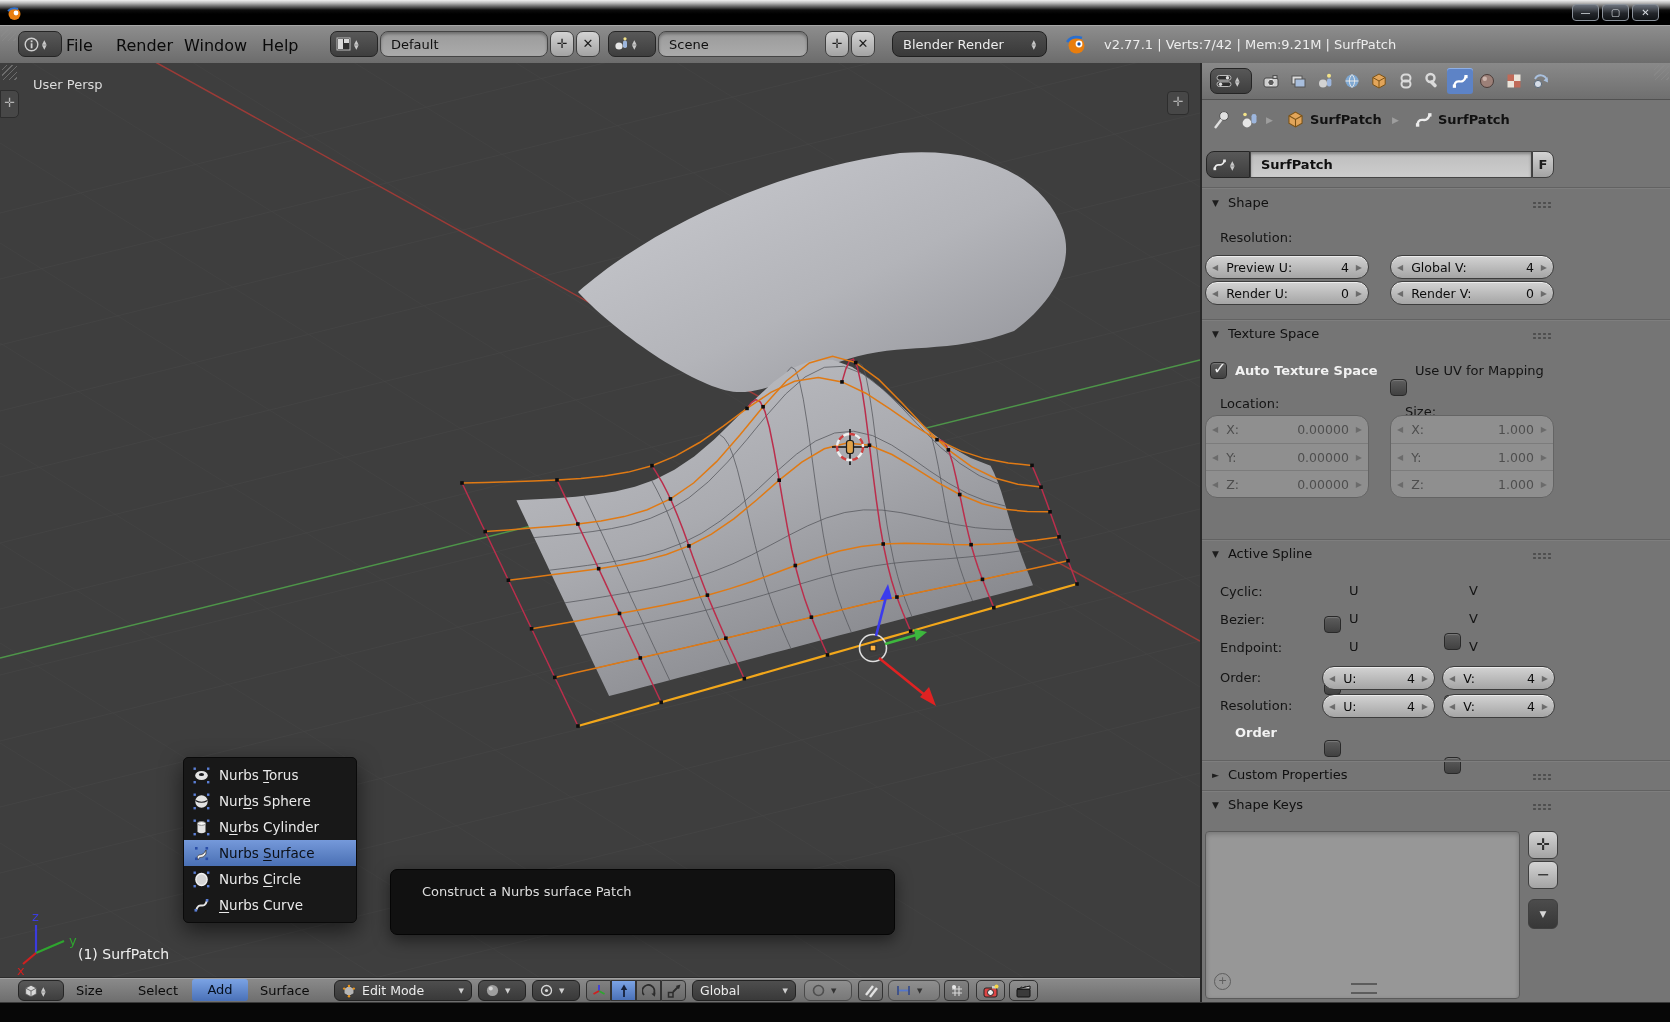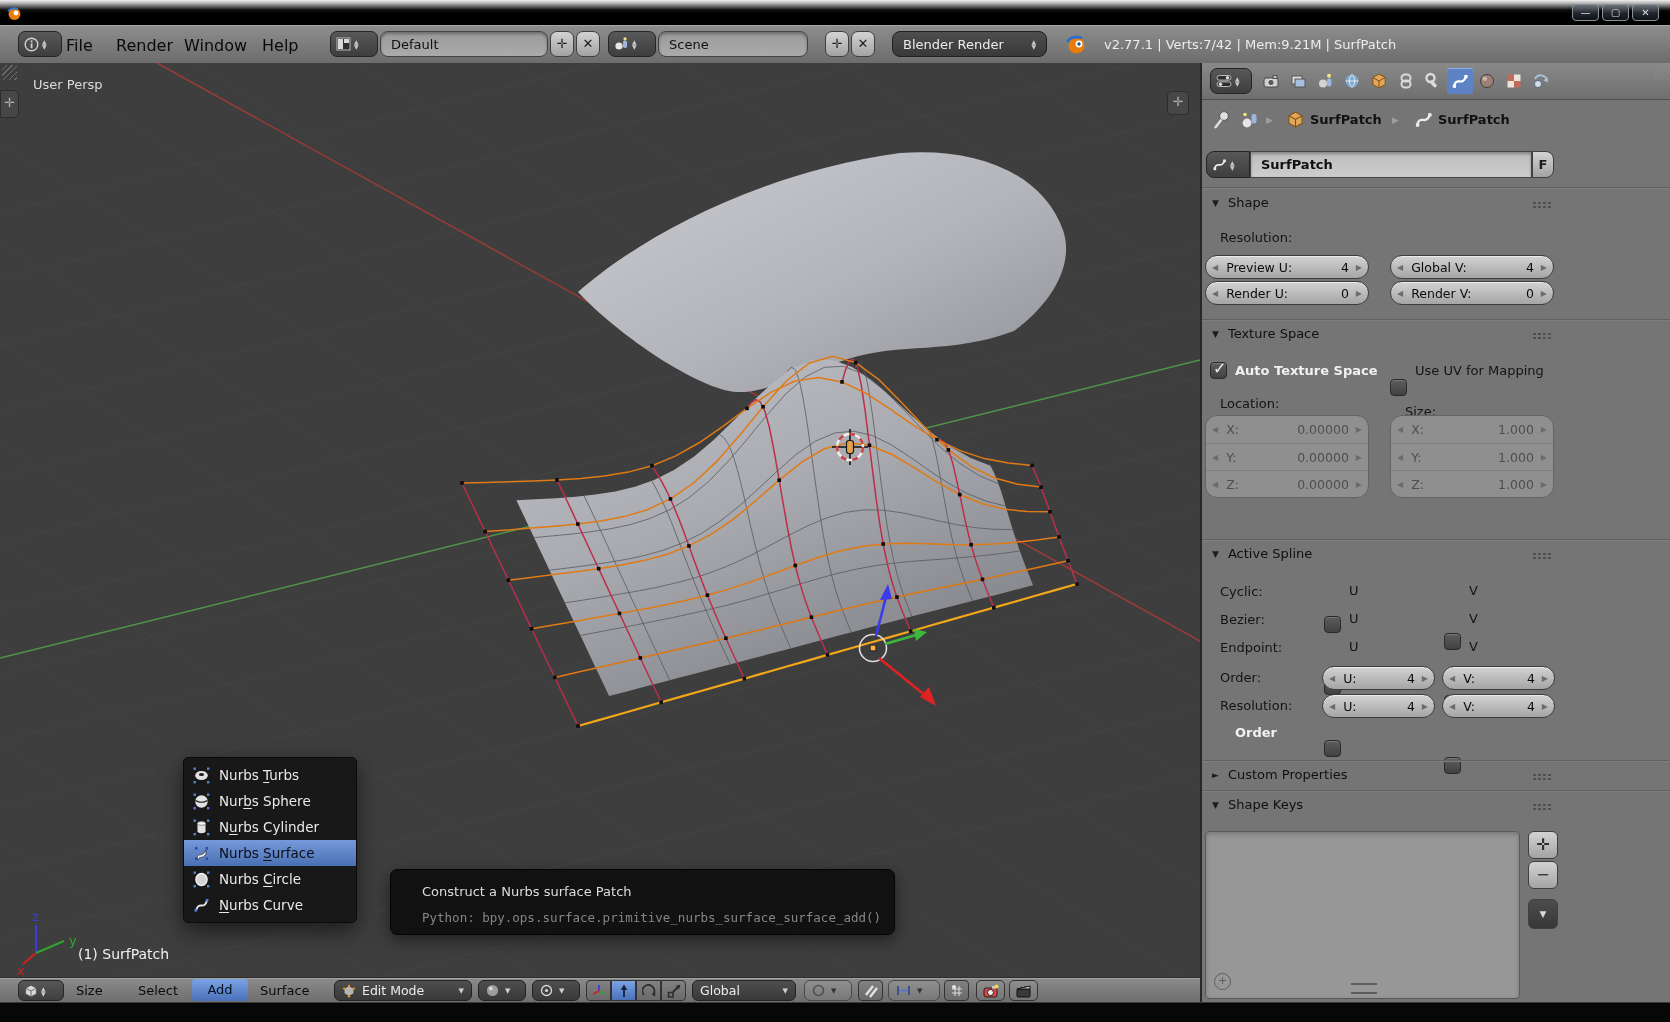--- a/index.html
+++ b/index.html
@@ -305,21 +305,21 @@
     <div class="abs addmenu">
       <div class="mitem">
         <svg width="17" height="17" viewBox="0 0 17 17">
             <ellipse cx="8.5" cy="8.5" rx="6.3" ry="4.6" fill="#e2e2e2"></ellipse>
             <ellipse cx="8.5" cy="7.6" rx="2.6" ry="1.5" fill="#17171a"></ellipse>
             <rect x="0.5" y="0.5" width="2.4" height="2.4" fill="#5b7fd6"></rect>
             <rect x="14" y="0.5" width="2.4" height="2.4" fill="#5b7fd6"></rect>
             <rect x="0.5" y="14" width="2.4" height="2.4" fill="#5b7fd6"></rect>
             <rect x="14" y="14" width="2.4" height="2.4" fill="#5b7fd6"></rect>
           </svg>
-        <span><span>Nurbs </span><u>T</u><span>urbs</span></span>
+        <span><span>Nurbs </span><u>T</u><span>orus</span></span>
       </div>
       <div class="mitem">
         <svg width="17" height="17" viewBox="0 0 17 17">
             <circle cx="8.5" cy="8.5" r="6.2" fill="#e2e2e2"></circle>
             <path d="M2.5,7.5 Q8.5,11 14.5,7.5" stroke="#17171a" stroke-width="1.2" fill="none"></path>
             <rect x="0.5" y="0.5" width="2.4" height="2.4" fill="#5b7fd6"></rect>
             <rect x="14" y="0.5" width="2.4" height="2.4" fill="#5b7fd6"></rect>
             <rect x="0.5" y="14" width="2.4" height="2.4" fill="#5b7fd6"></rect>
             <rect x="14" y="14" width="2.4" height="2.4" fill="#5b7fd6"></rect>
           </svg>
@@ -362,21 +362,20 @@
             <rect x="1.5" y="12" width="2.6" height="2.6" fill="#5b7fd6"></rect>
             <rect x="12.8" y="2" width="2.6" height="2.6" fill="#5b7fd6"></rect>
           </svg>
         <span><span></span><u>N</u><span>urbs Curve</span></span>
       </div>
     </div>
 
     
     <div class="tooltip abs">
       <div class="ttl">Construct a Nurbs surface Patch</div>
-      <div class="tpy">Python: bpy.ops.surface.primitive_nurbs_surface_surface_add()</div>
     </div>
   </div>
 
   <div class="abs vheader">
     <div class="abs selbtn" style="left:18px;top:2px;height:21px;width:46px;border-radius:6px">
       <svg width="14" height="14" viewBox="0 0 17 17">
           <path d="M8.5,1.5 L15,5 V12 L8.5,15.5 L2,12 V5 Z" fill="#d9d9d9" stroke="#555"></path>
           <path d="M2,5 L8.5,8.5 L15,5 M8.5,8.5 V15.5" stroke="#555" fill="none"></path>
         </svg>
       <span class="updown">

